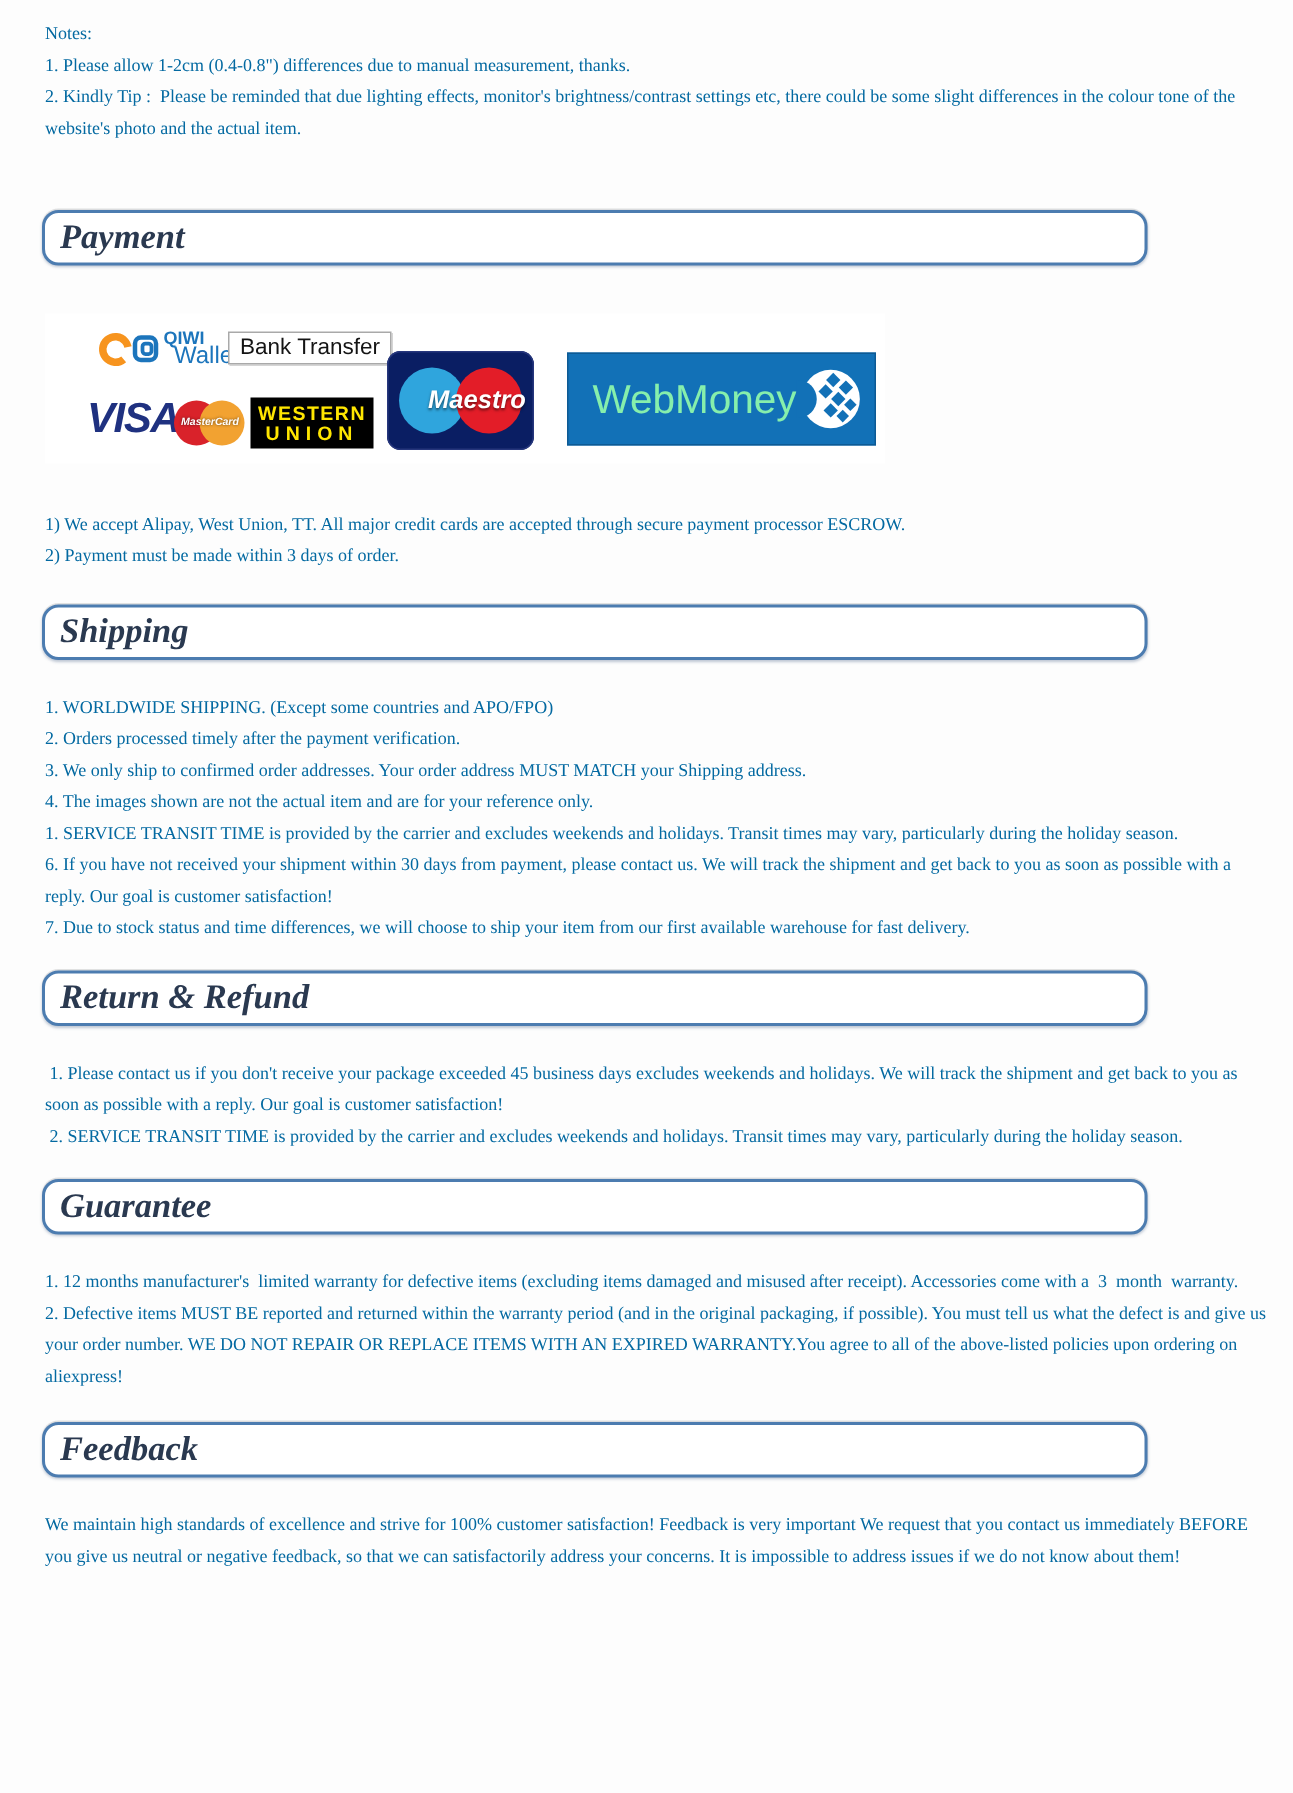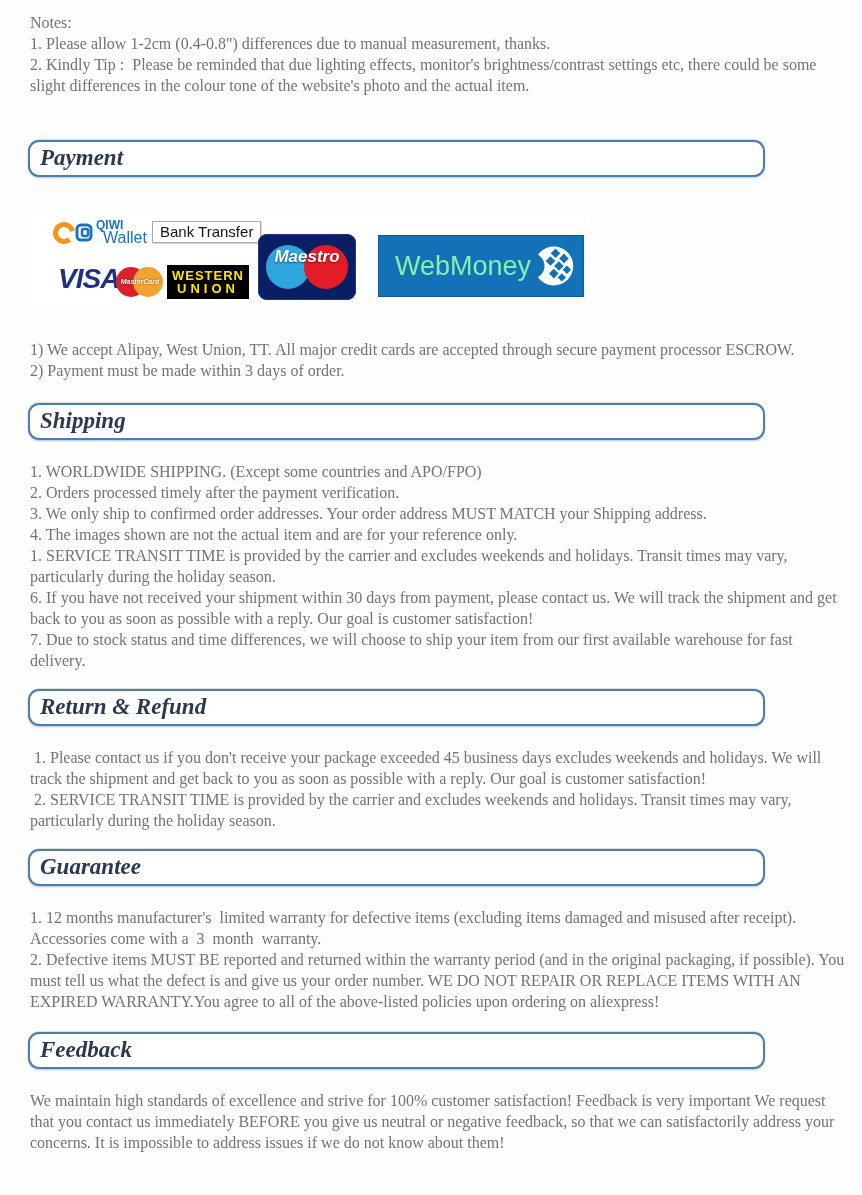--- a/index.html
+++ b/index.html
@@ -9,24 +9,24 @@
     min-height: 1195px;
     font-family: "Liberation Serif", serif;
     color: #1c1c1c;
     position: relative;
   }
   .page {
     padding: 12px 17px 20px 30px;
   }
   
   .para {
-    font-size: 16px;
+    font-size: 12px;
     line-height: 21px;
     white-space: pre-wrap;
-    color: #737373;
+    color: #0369a1;
   }
   .notes { margin-top: 0; }
   
   .section-header {
     width: 737px;
     margin-left: -2px;
     border: 2px solid #4c7cb0;
     border-radius: 11px;
     background: #ffffff;
     box-shadow: 0 1px 2px rgba(110,130,160,.45), 0 -1px 0 rgba(150,150,150,.25);
@@ -50,21 +50,21 @@
   
   .logo-strip {
     position: relative;
     height: 100px;
     margin-top: 32px;
     width: 560px;
     background: #ffffff;
   }
   .logo { position: absolute; }
   
-  .qiwi { left: 22px; top: 8px; display: flex; align-items: flex-start; }
+  .qiwi { left: 35px; top: 8px; display: flex; align-items: flex-start; }
   .qiwi-text { margin-left: 2px; margin-top: 2px; color: #1c75bc; font-family: "Liberation Sans", sans-serif; }
   .qiwi-l1 { font-size: 12px; font-weight: bold; line-height: 12px; display: block; }
   .qiwi-l2 { font-size: 16px; line-height: 13px; display: block; margin-left: 7px; }
   
   .bank-transfer {
     left: 122px; top: 12px;
     border: 1px solid #a9a9a9;
     box-shadow: 1px 1px 0 #d5d5d5;
     background: #fff;
     padding: 1px 7px 2px 7px;
@@ -111,21 +111,21 @@
   .maestro {
     left: 228px; top: 25px; width: 98px; height: 66px;
     background: #0a1e63;
     border-radius: 9px;
     box-shadow: inset 0 0 0 1px #26367c;
   }
   .ma-circle { position: absolute; width: 44px; height: 44px; border-radius: 50%; top: 11px; }
   .ma-blue { left: 8px;  background: #2fa5dd; }
   .ma-red  { left: 46px; background: #e31d28; }
   .ma-label {
-    position: absolute; left: 0; top: 13px; width: 98px;
+    position: absolute; left: 0; top: 23px; width: 120px;
     text-align: center;
     font-family: "Liberation Sans", sans-serif;
     font-style: italic; font-weight: bold;
     font-size: 17px; color: #ffffff;
     text-shadow: 0 1px 2px rgba(0,0,0,.55);
   }
   
   .webmoney {
     left: 348px; top: 26px; width: 206px; height: 62px;
     background: #1271b7;

